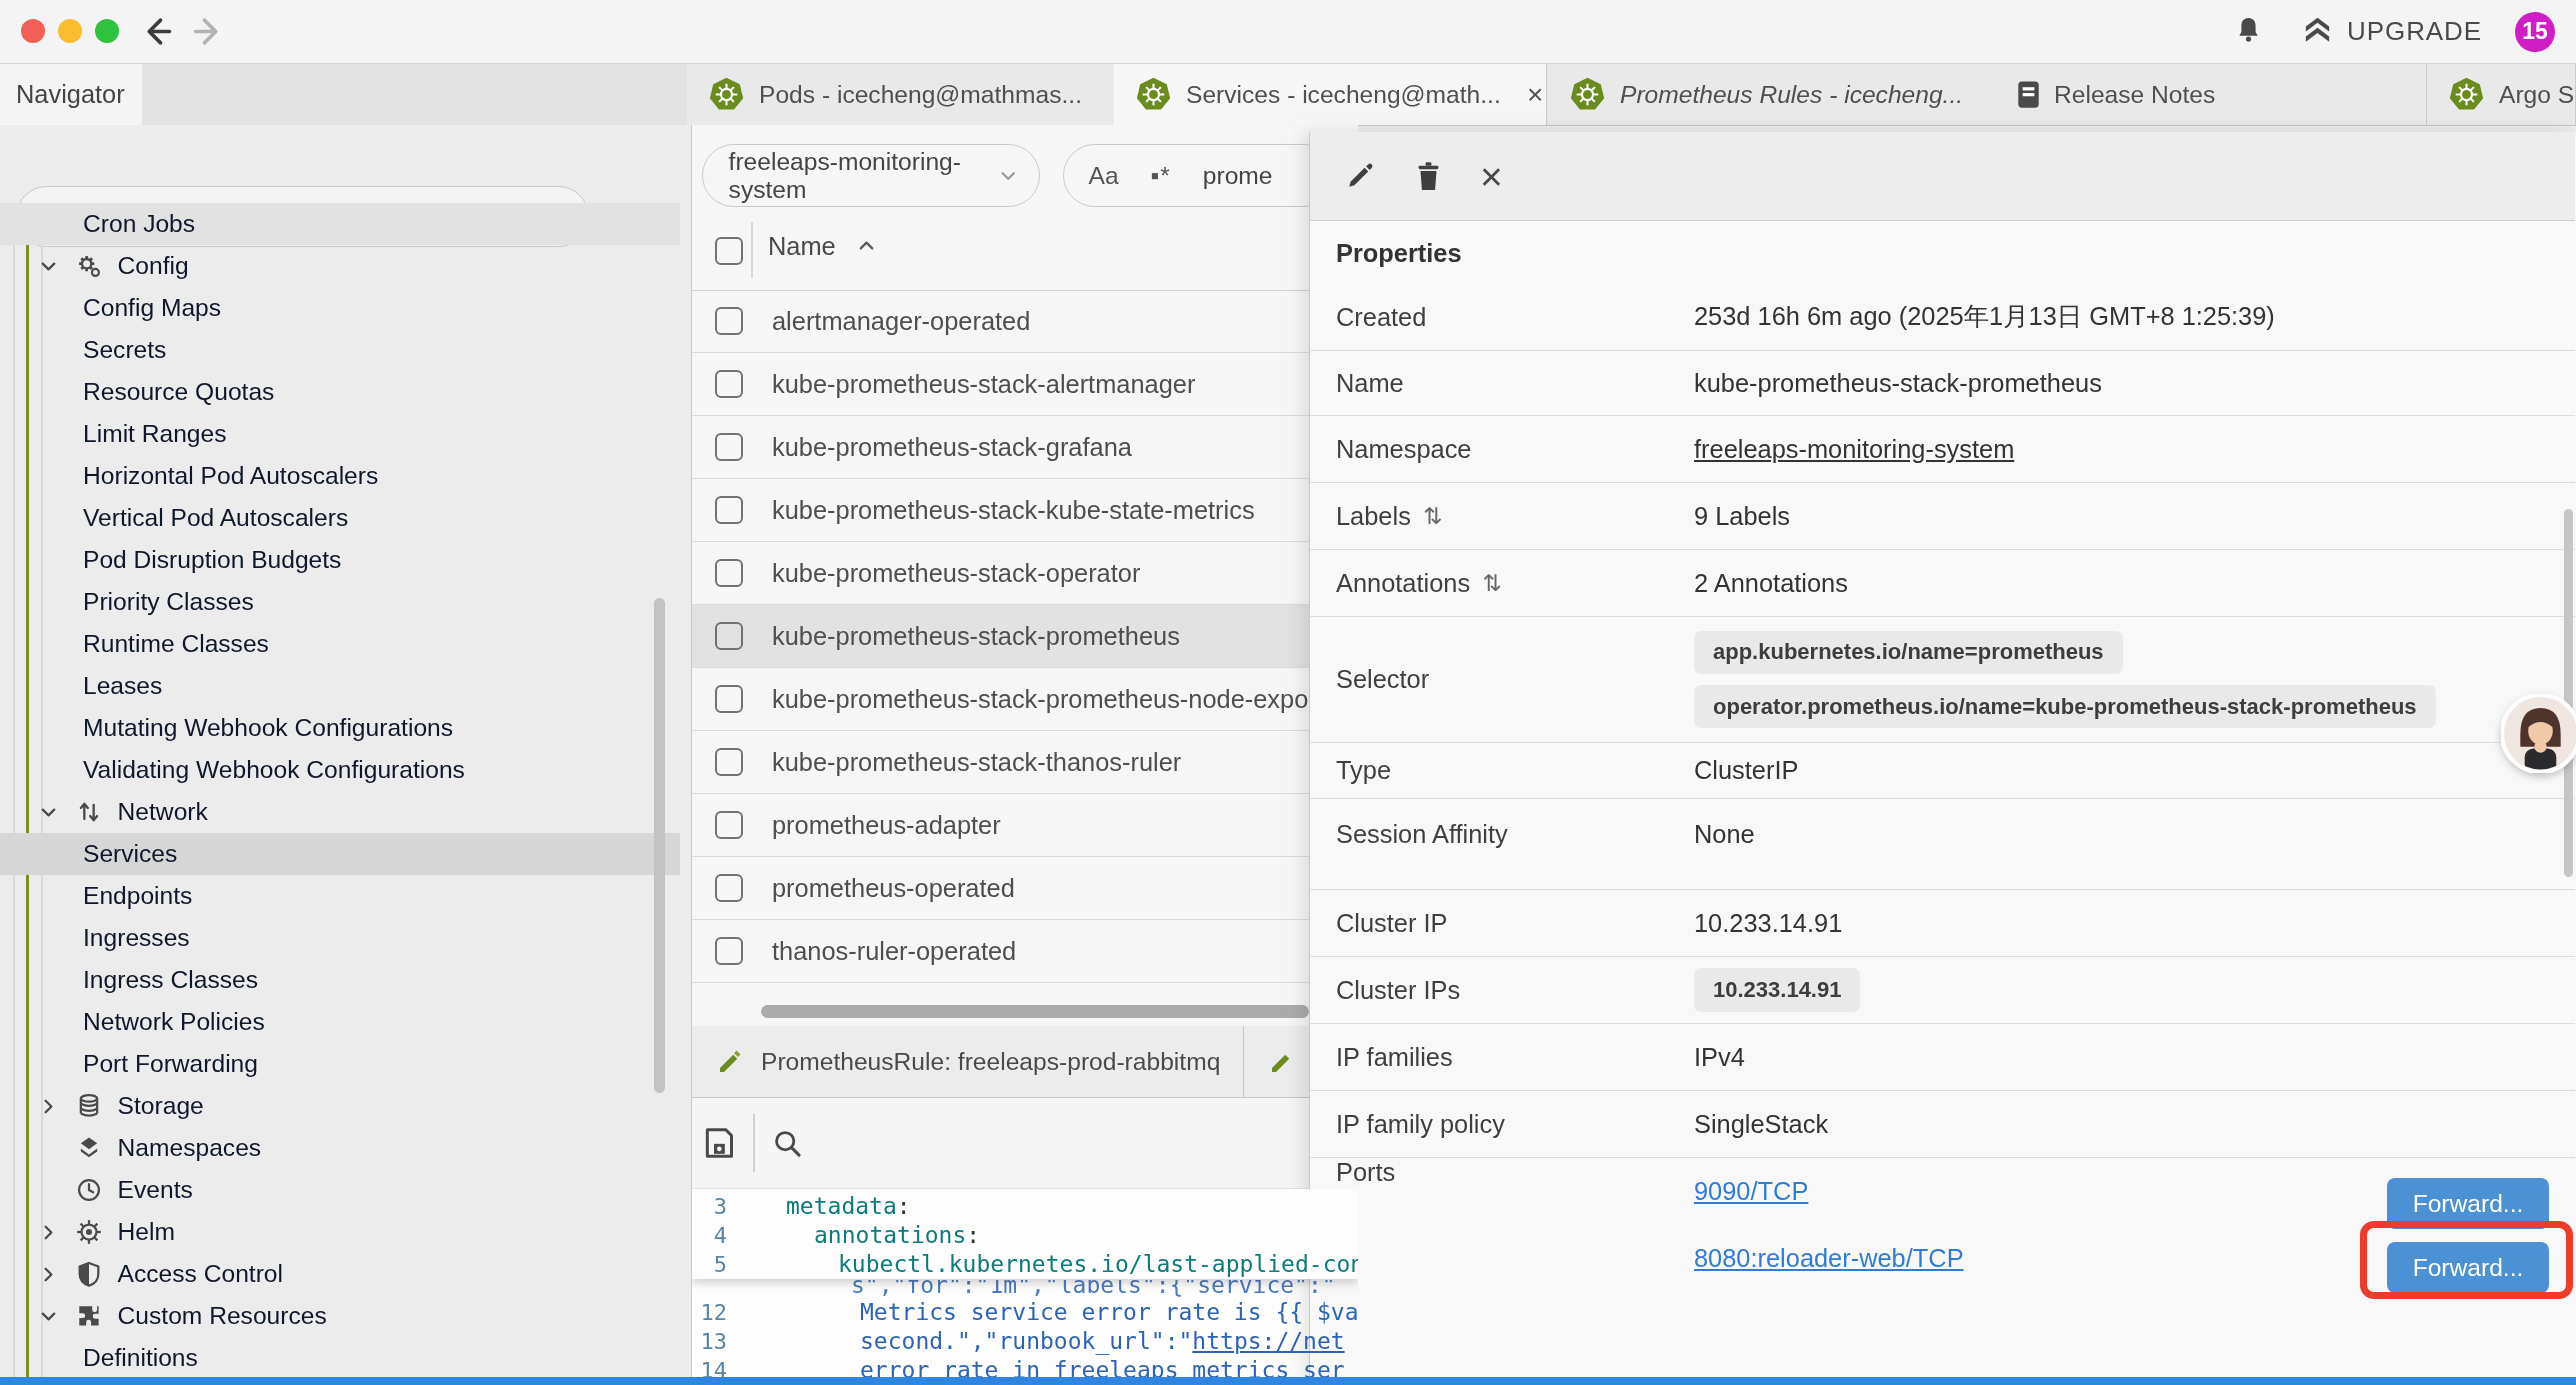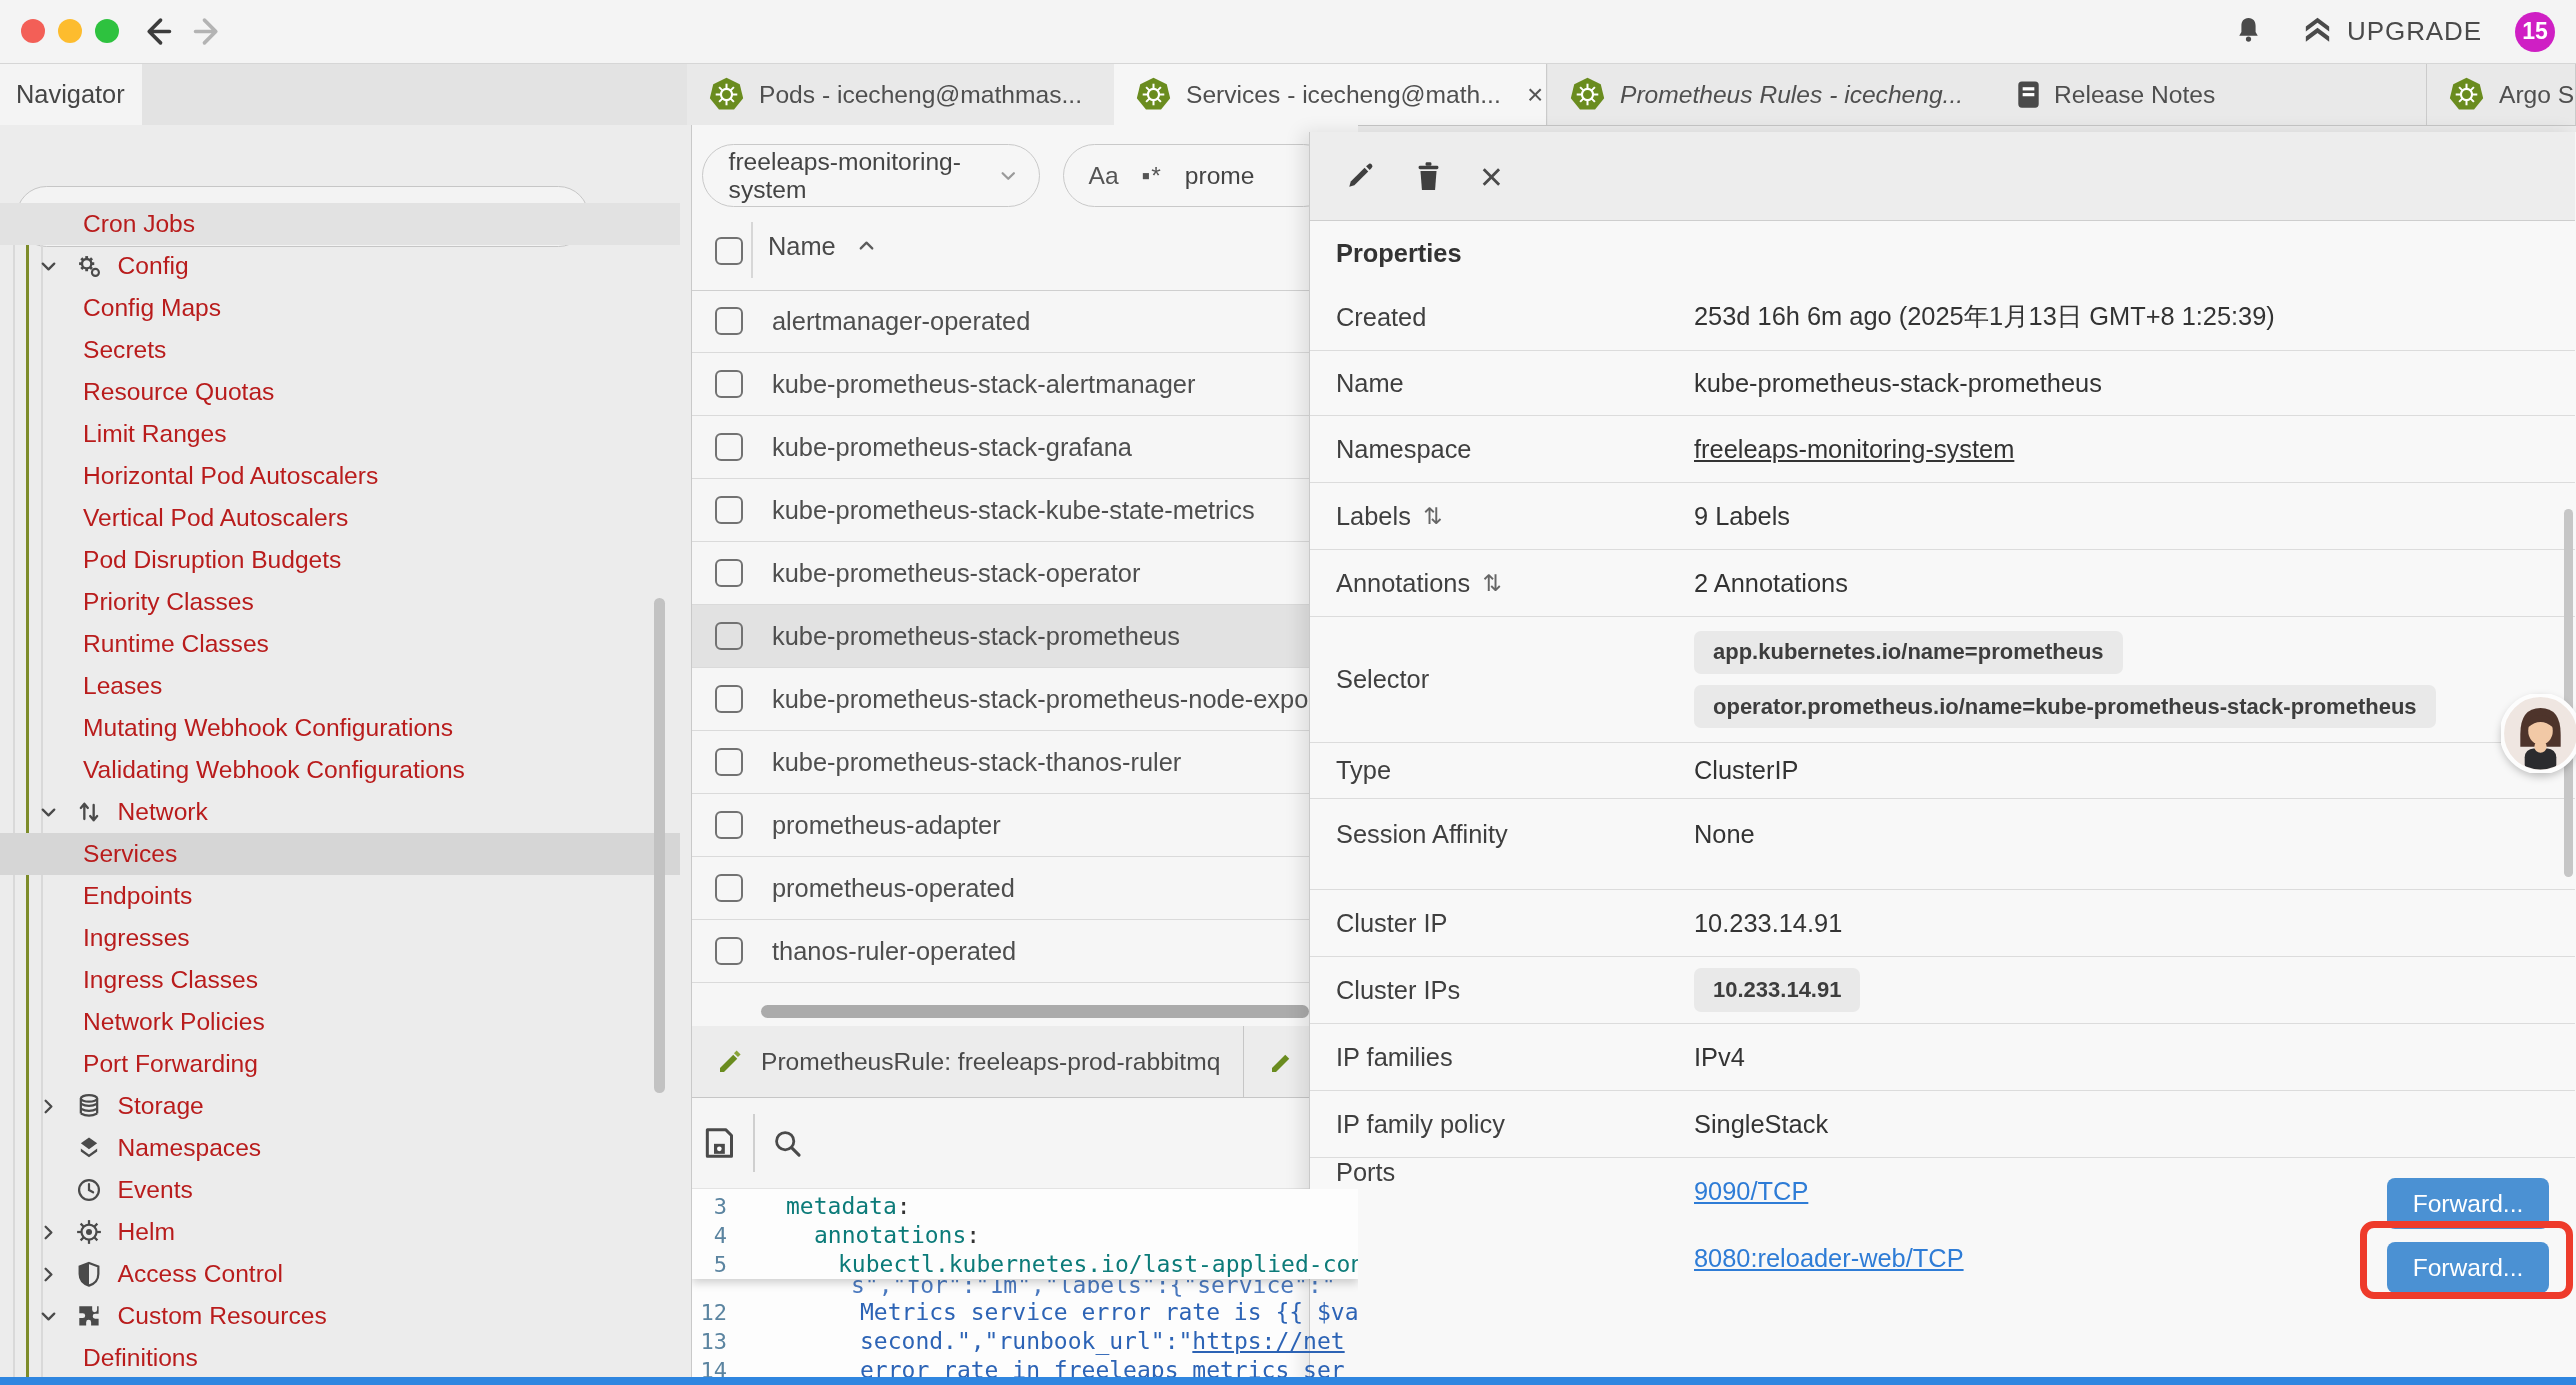--- a/index.html
+++ b/index.html
@@ -32,36 +32,36 @@
 
   
   #sidebar{left:0;top:125px;width:692px;height:1261px;background:#ececec;border-right:1.8px solid #c9c9c9;box-sizing:border-box;}
   #kubeconfig-select{left:16px;top:61px;width:573px;height:61px;border:1.8px solid #c6c6c6;border-radius:31px;
         background:#f3f3f3;display:flex;align-items:center;justify-content:space-between;
         padding:0 24.6px 0 35px;box-sizing:border-box;font-size:25.4px;color:#424242;}
   #sidebar-search-icon{left:607px;top:75px;}
   .guide{top:78px;height:1179px;width:1.8px;background:#d9d9d9;}
   #guide-olive{left:26px;width:2.6px;background:#7d8c2a;}
   #tree{left:0;top:78px;width:680px;}
-  .nav-item{height:42px;display:flex;align-items:center;font-size:24.6px;color:#b91c1c;box-sizing:border-box;}
+  .nav-item{height:42px;display:flex;align-items:center;font-size:24.6px;color:#0f172a;box-sizing:border-box;}
   .nav-item.d1{padding-left:83px;}
   .nav-item.d0{padding-left:35px;gap:12.3px;}
   .nav-item.hl{background:#e2e2e2;}
   .nav-item.sel{background:#d6d6d6;}
   .nav-item .chev{width:26px;display:flex;justify-content:center;}
   .nav-item .nicon{width:32px;display:flex;justify-content:center;font-size:26px;color:#4a4a4a;}
   #sidebar-scroll{left:654px;top:473px;width:10.5px;height:495px;border-radius:5.3px;background:#c2c2c2;}
 
   
   #listpanel{left:692px;top:125px;width:666px;height:1261px;background:#f6f6f6;}
   #ns-filter{left:9.6px;top:19px;width:338px;height:63px;border:1.8px solid #c9c9c9;border-radius:32px;background:#f6f6f6;
       display:flex;align-items:center;justify-content:space-between;padding:0 19px 0 26px;box-sizing:border-box;
       font-size:24.6px;color:#444;}
   #search-box{left:371px;top:19px;width:272px;height:63px;border:1.8px solid #c9c9c9;border-radius:32px;background:#f6f6f6;
-      display:flex;align-items:center;gap:23px;padding:0 8.8px 0 24.6px;box-sizing:border-box;font-size:24.6px;color:#555;}
+      display:flex;align-items:center;gap:32px;padding:0 8.8px 0 24.6px;box-sizing:border-box;font-size:24.6px;color:#555;}
   #search-box .regex{letter-spacing:0.9px;}
   #table-head{left:0;top:86px;width:666px;height:79px;border-bottom:1.8px solid #cfcfcf;}
   .cbx{width:24px;height:24px;border:2.6px solid #727272;border-radius:6.1px;background:transparent;}
   #head-cbx{left:23px;top:26px;}
   #head-div{left:59px;top:10.5px;width:1.8px;height:56px;background:#d7d7d7;}
   #head-name{left:76px;top:21px;font-size:25.4px;color:#4a4a4a;display:flex;gap:19px;align-items:center;}
   #rows{left:0;top:165px;width:666px;}
   .trow{height:63px;display:flex;align-items:center;border-bottom:1.8px solid #dadada;box-sizing:border-box;
         font-size:25.4px;color:#4e4e4e;white-space:nowrap;}
   .trow .cbx{margin:0 29px 0 23px;flex:none;}

